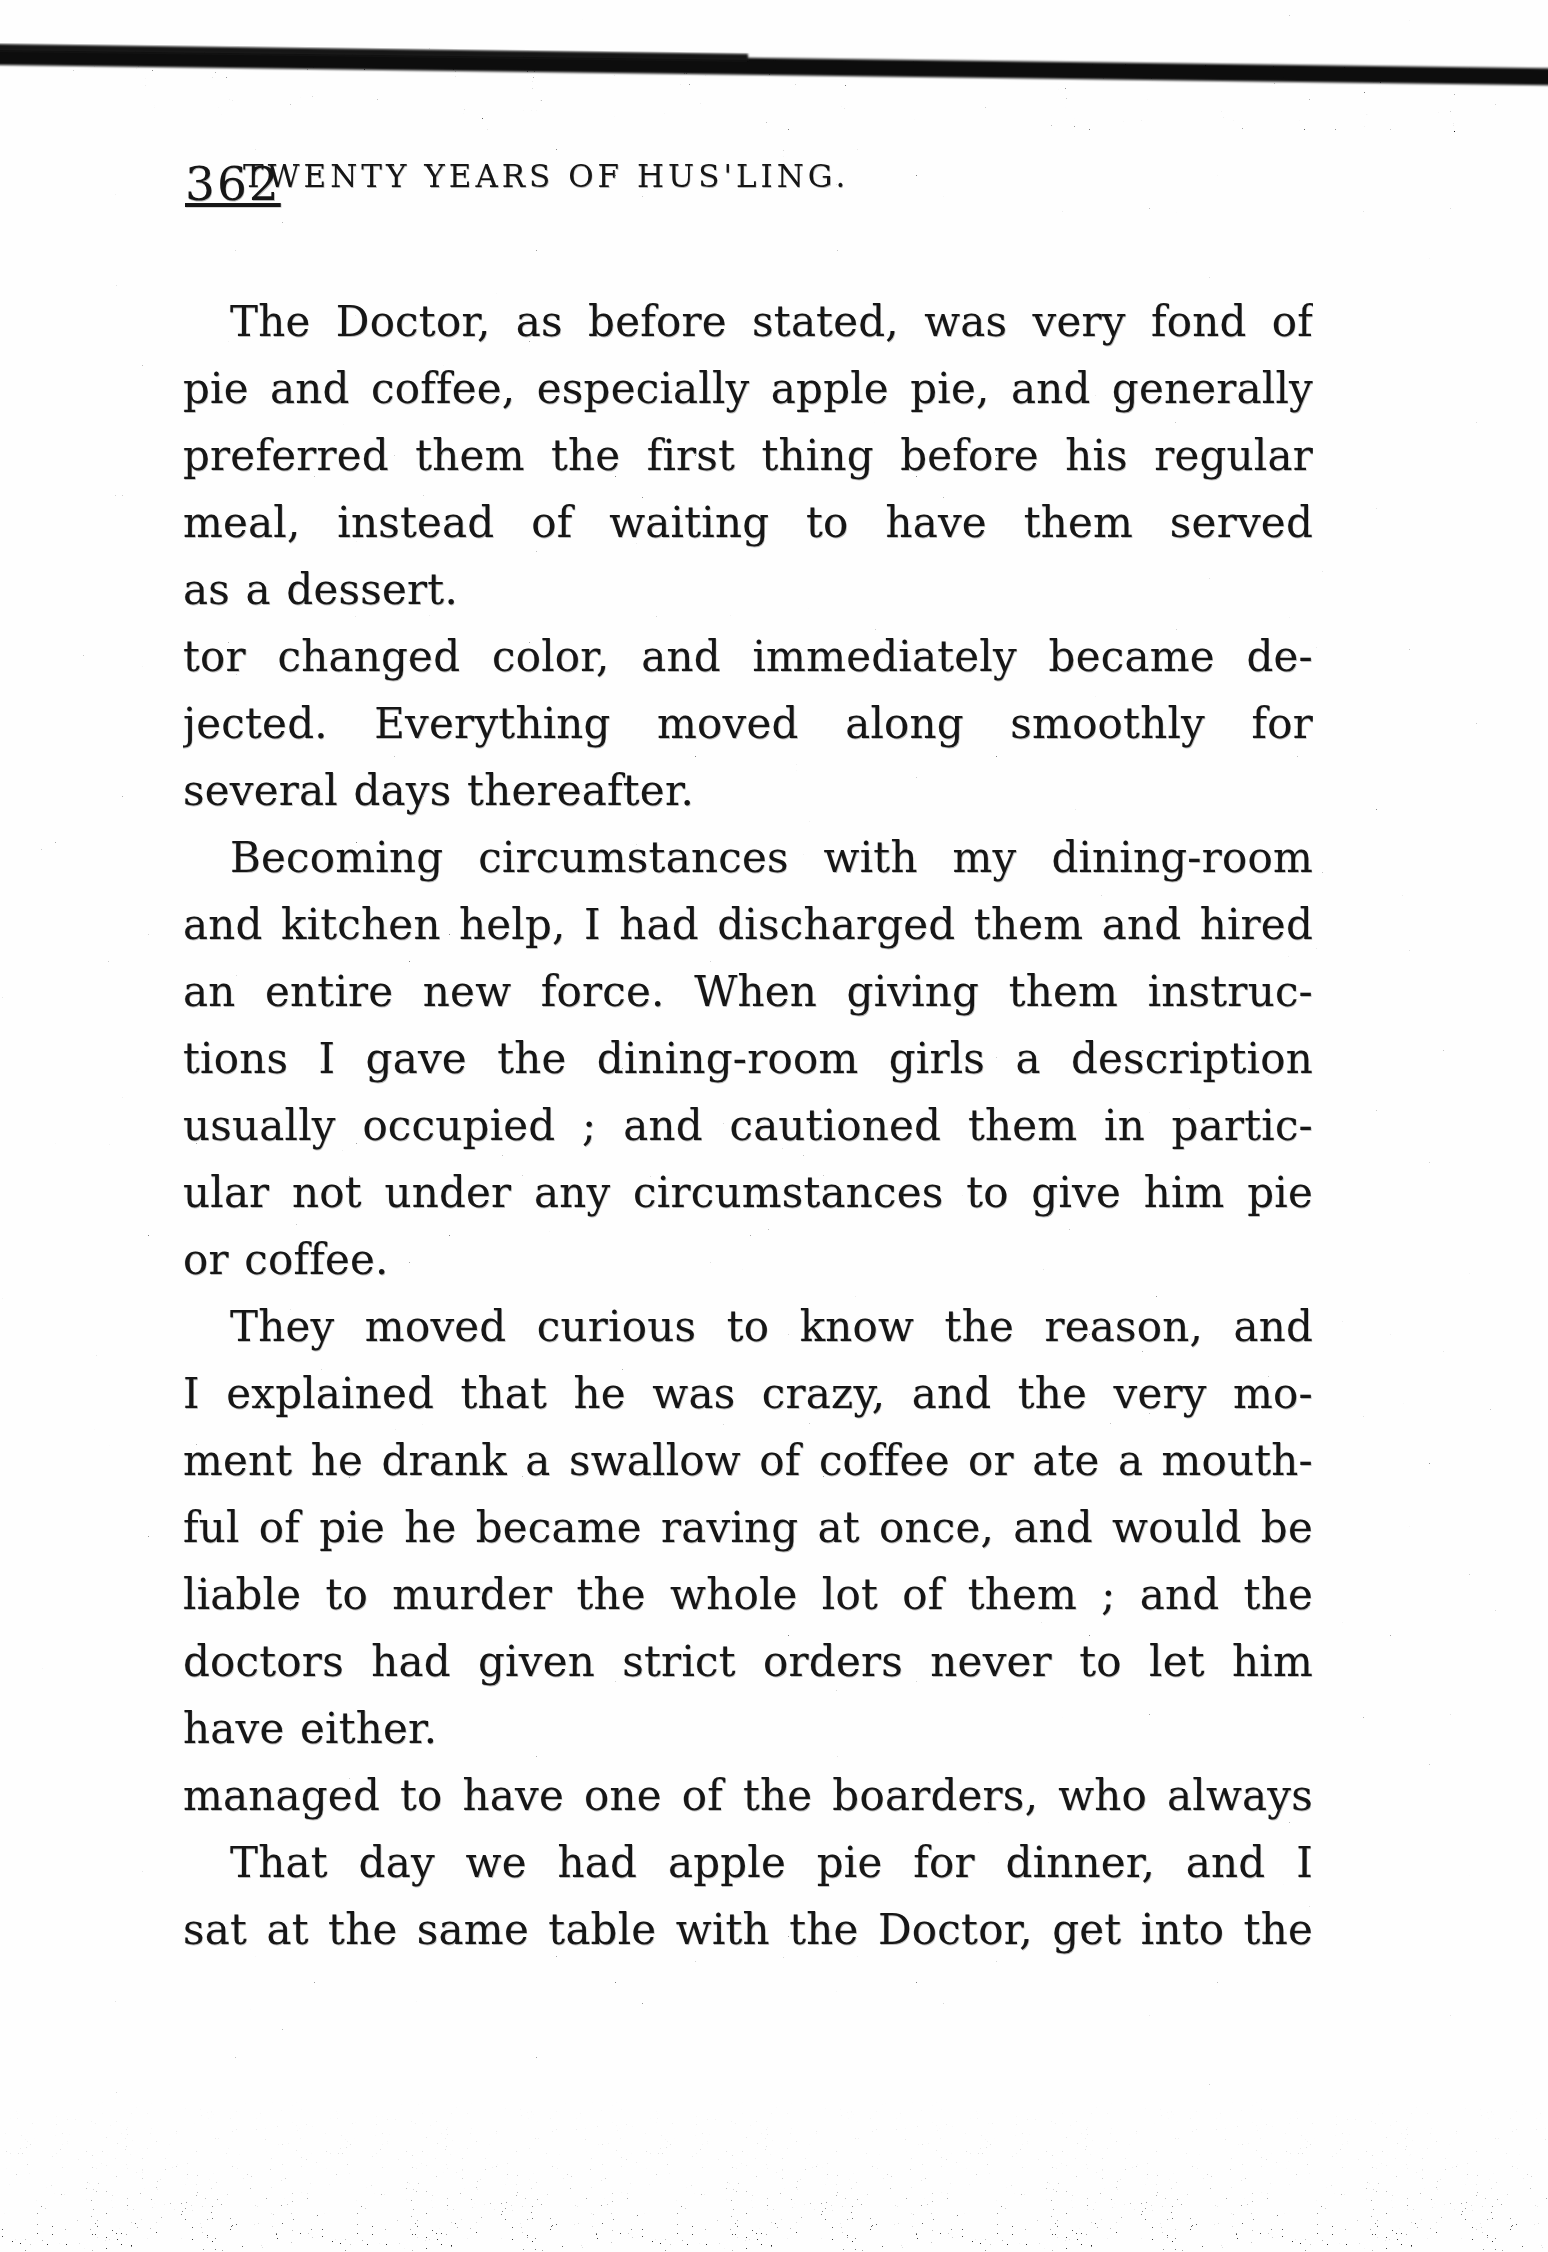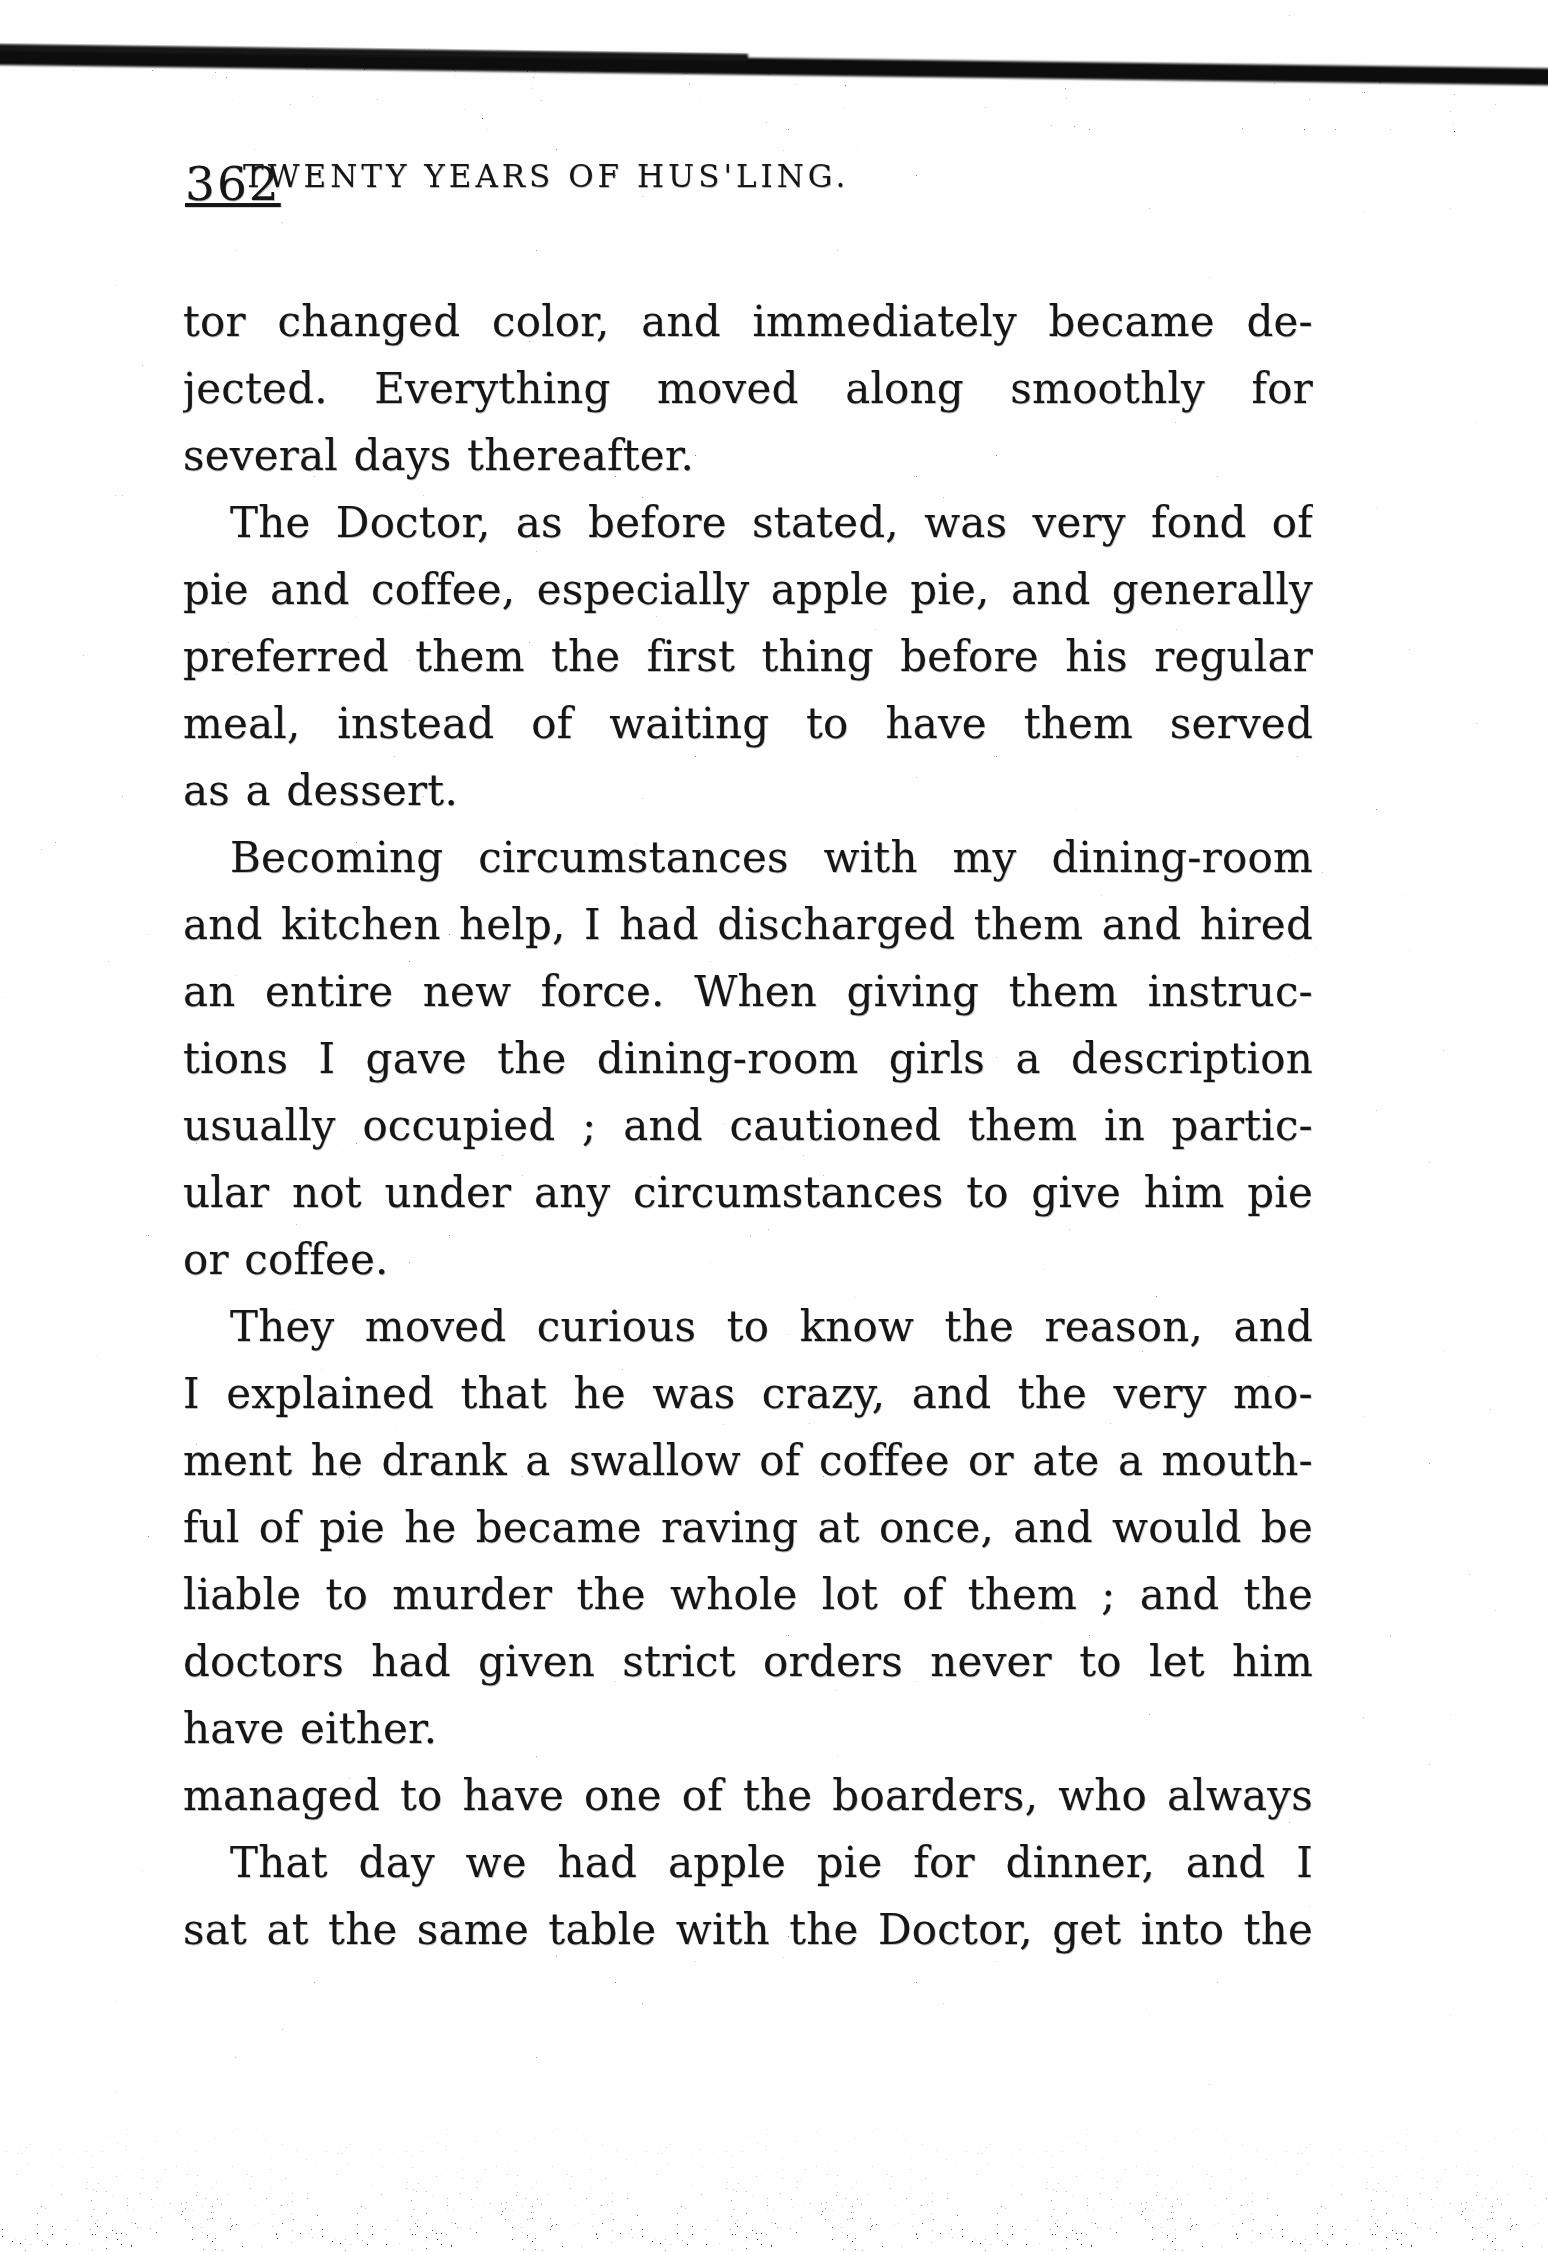--- a/index.html
+++ b/index.html
@@ -113,30 +113,30 @@
     <rect width="1548" height="150" fill="url(#fadeUp)"></rect>
   </svg>
 
   <div class="page-header">
     <span class="page-number">362</span>
     <span class="running-title">TWENTY YEARS OF HUS'LING.</span>
   </div>
 
   <div class="page-body">
       <div class="paragraph">
-        <div class="line">tor changed color, and immediately became de-</div>
-        <div class="line">jected.  Everything moved along smoothly for</div>
-        <div class="line short">several days thereafter.</div>
-      </div>
-      <div class="paragraph">
         <div class="line indent">The Doctor, as before stated, was very fond of</div>
         <div class="line">pie and coffee, especially apple pie, and generally</div>
         <div class="line">preferred them the first thing before his regular</div>
         <div class="line">meal, instead of waiting to have them served</div>
         <div class="line short">as a dessert.</div>
+      </div>
+      <div class="paragraph">
+        <div class="line">tor changed color, and immediately became de-</div>
+        <div class="line">jected.  Everything moved along smoothly for</div>
+        <div class="line short">several days thereafter.</div>
       </div>
       <div class="paragraph">
         <div class="line indent">Becoming circumstances with my dining-room</div>
         <div class="line">and kitchen help, I had discharged them and hired</div>
         <div class="line">an entire new force.  When giving them instruc-</div>
         <div class="line">tions I gave the dining-room girls a description</div>
         <div class="line">usually occupied ; and cautioned them in partic-</div>
         <div class="line">ular not under any circumstances to give him pie</div>
         <div class="line short">or coffee.</div>
       </div>

